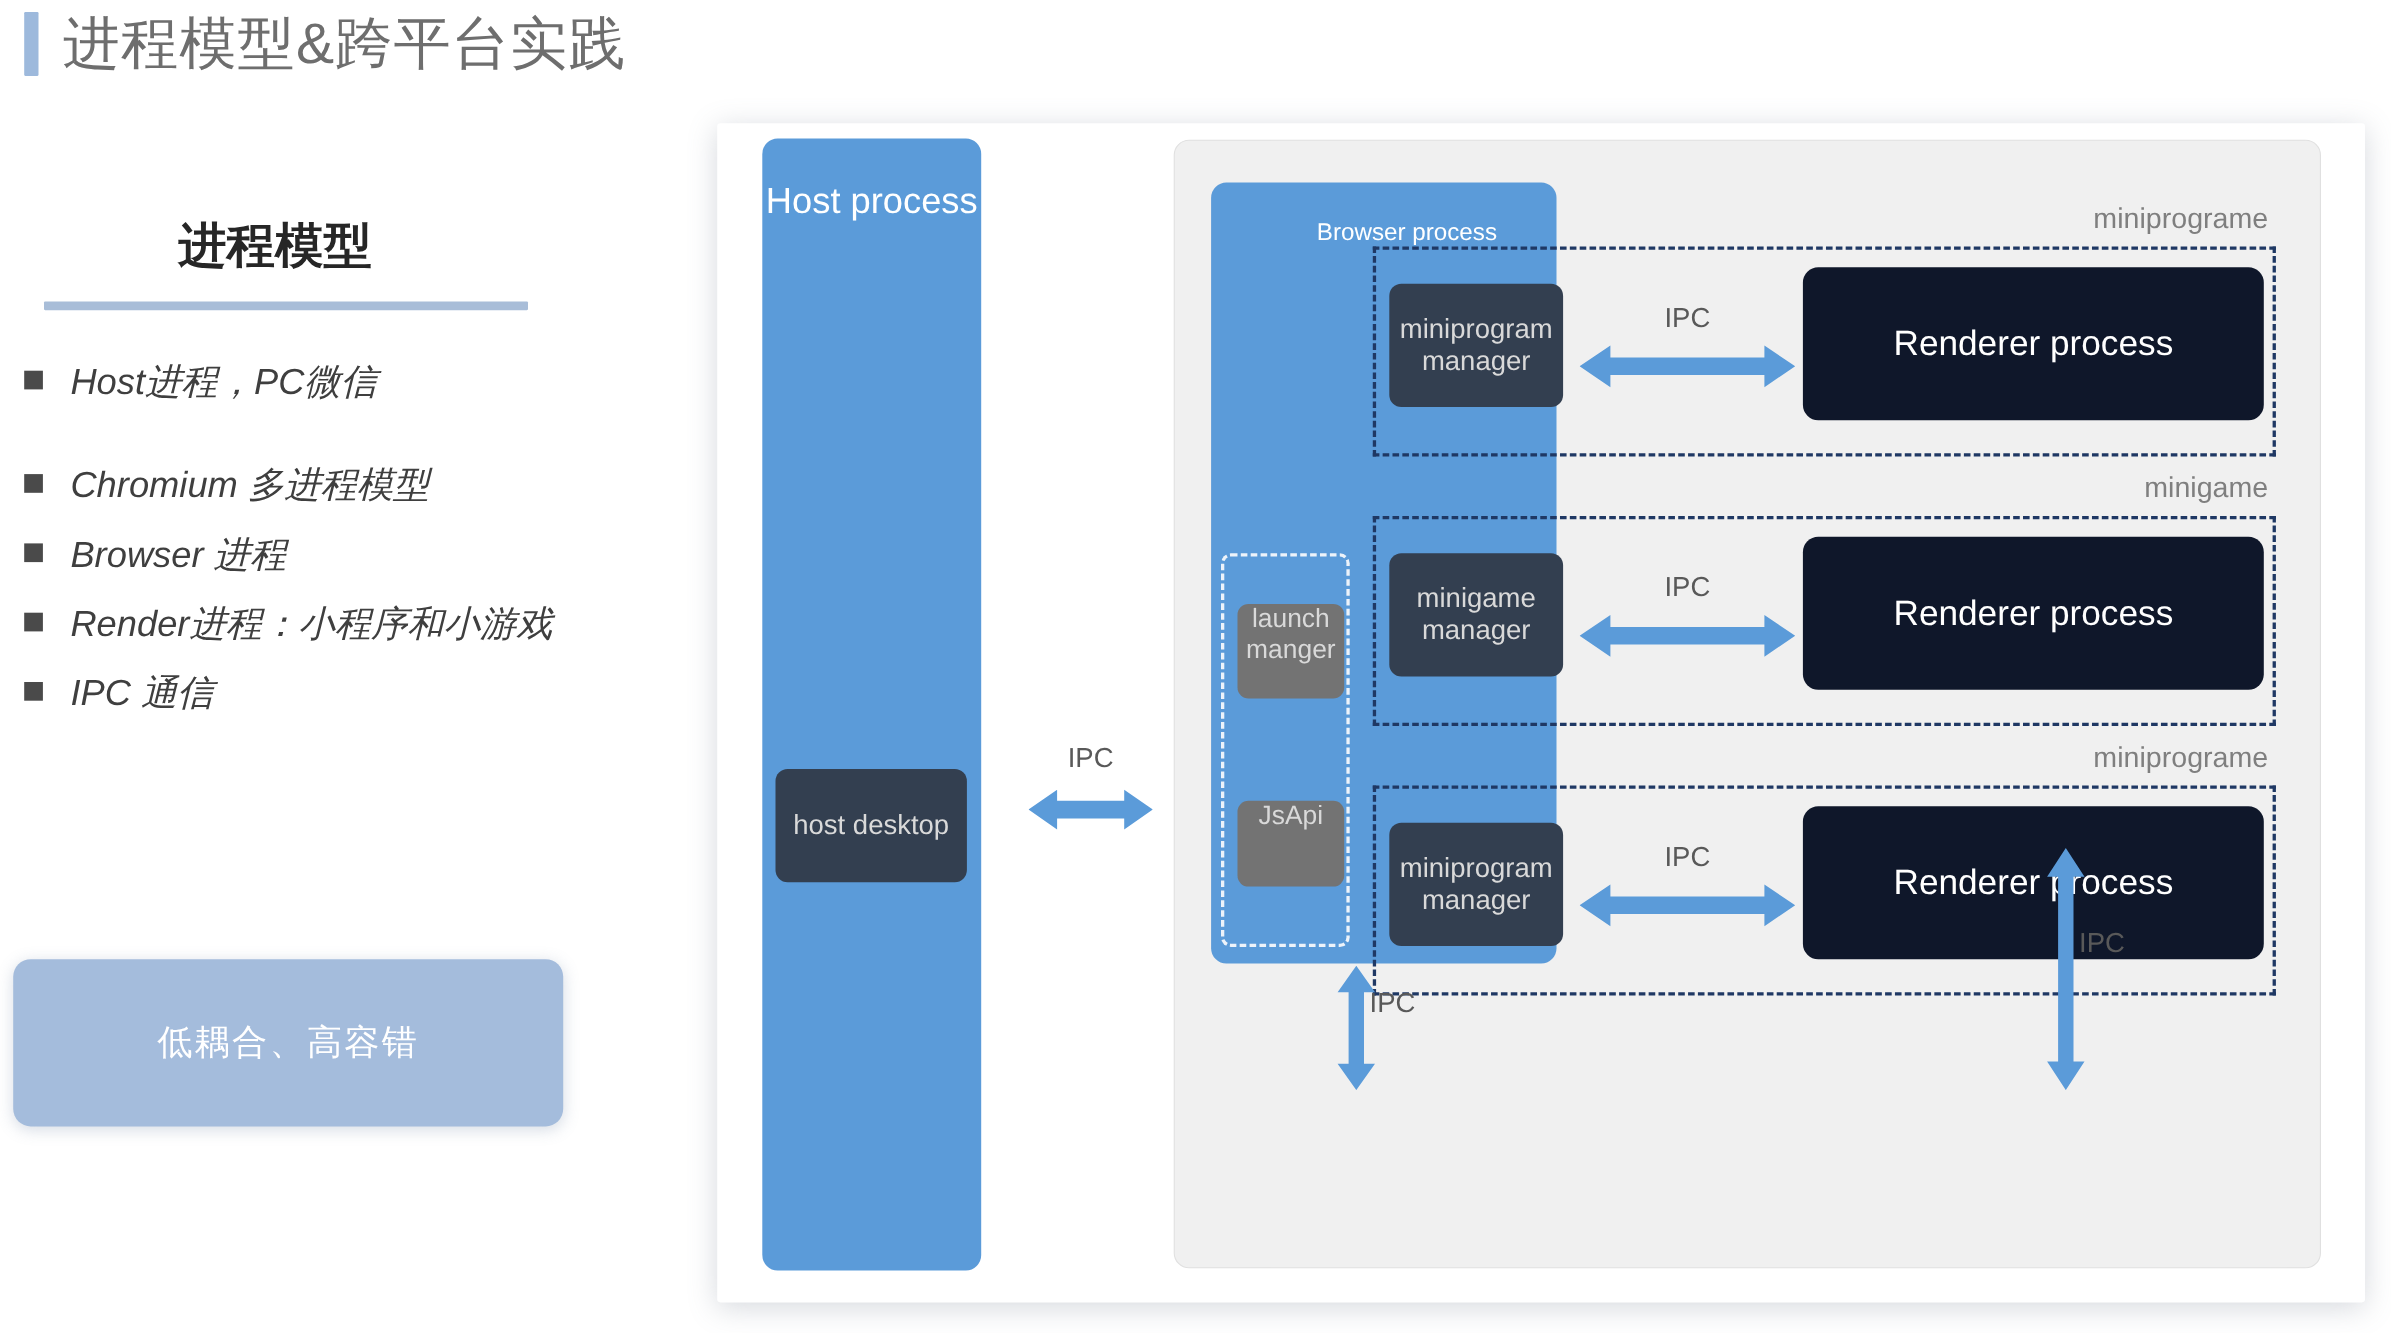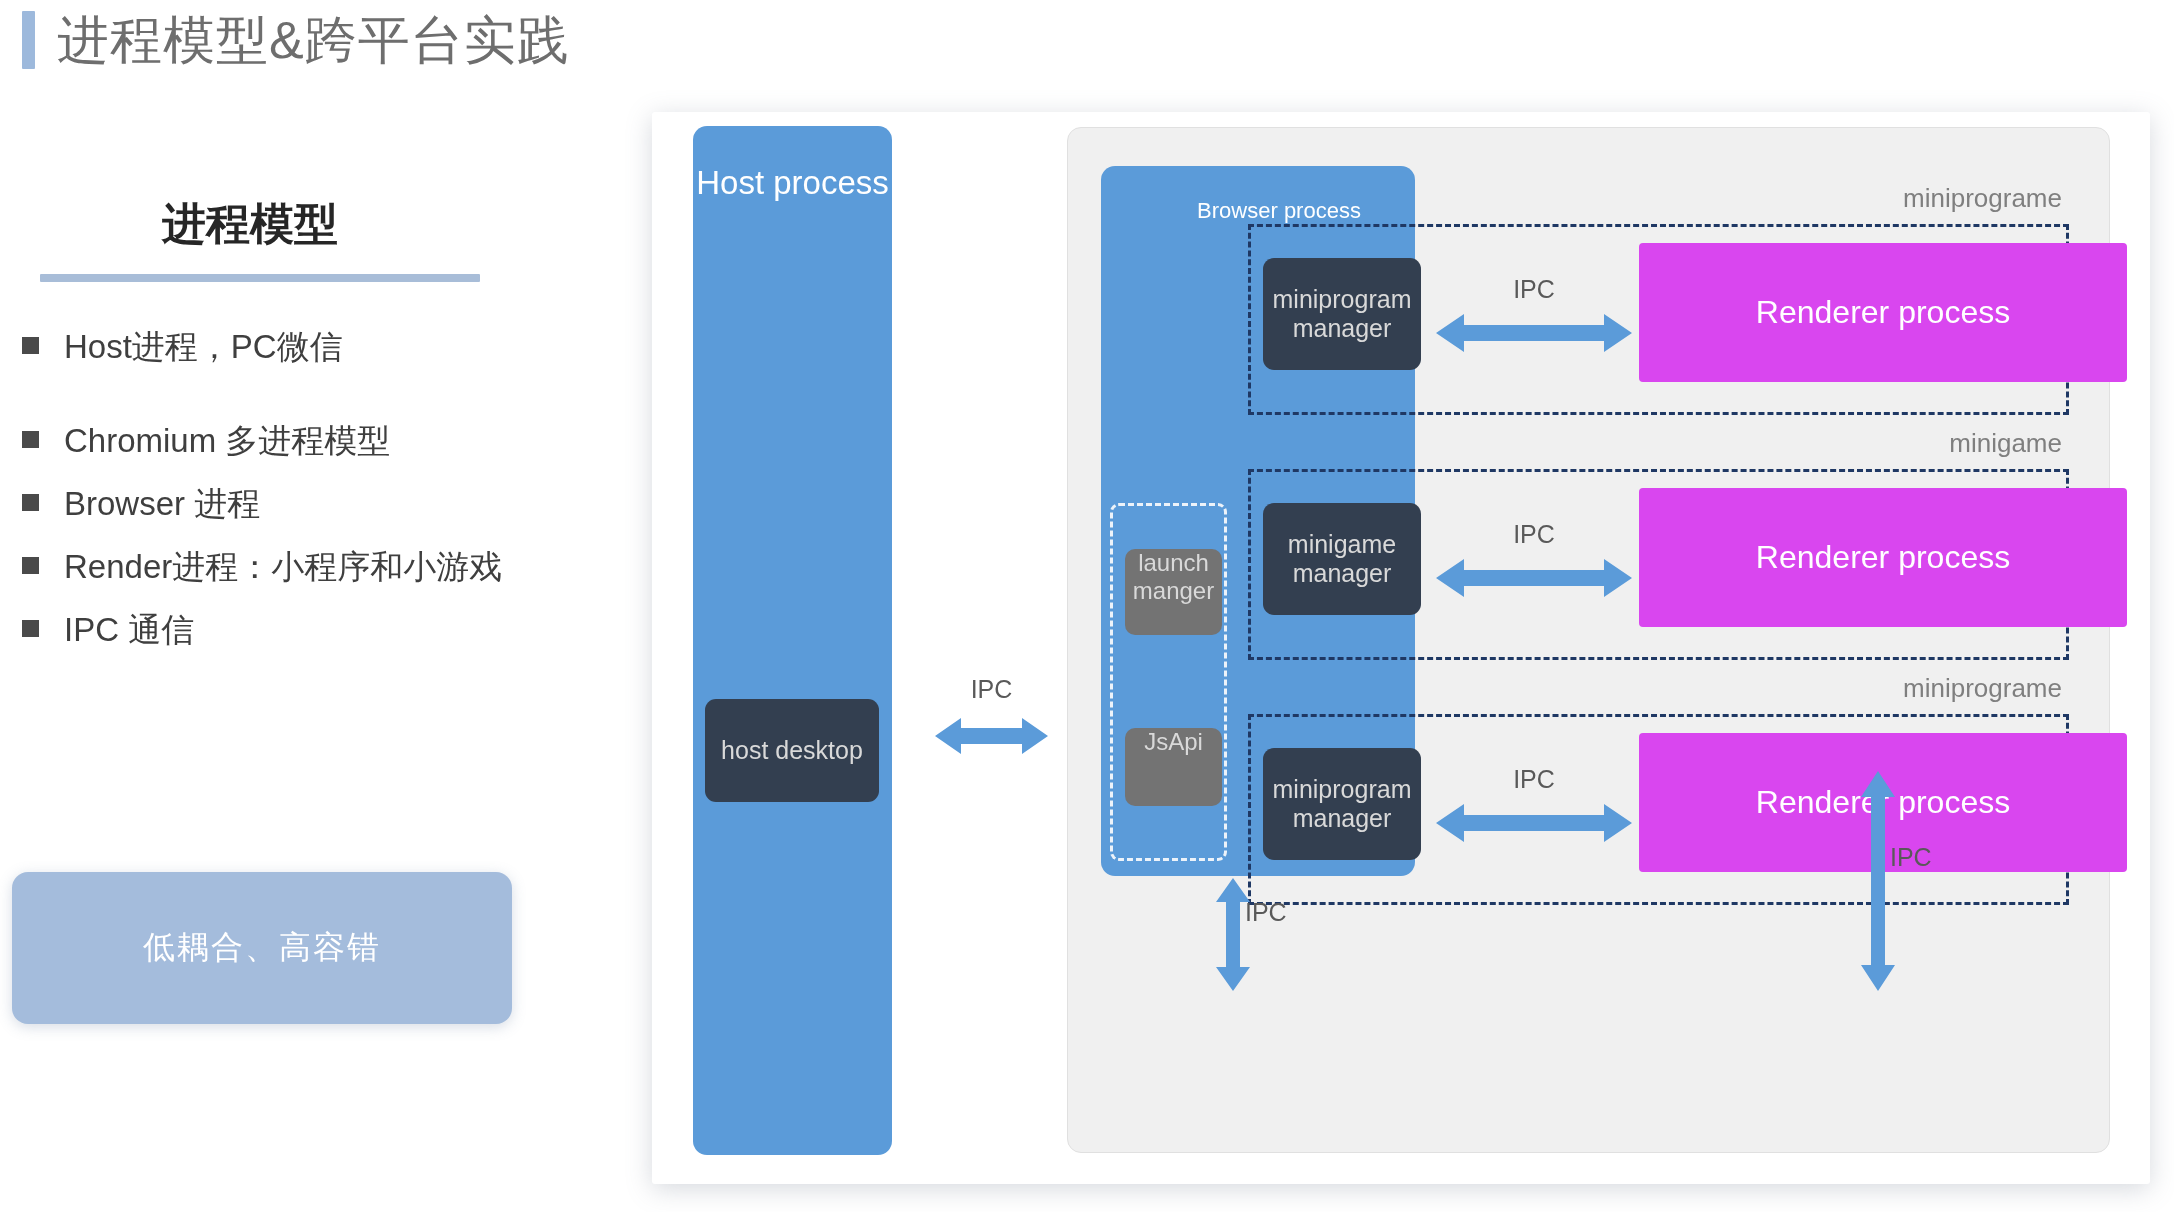--- a/index.html
+++ b/index.html
@@ -85,20 +85,21 @@
     margin-right: 25px;
     flex: 0 0 auto;
     position: relative;
     top: -4px;
   }
   .bullet-text {
     font-size: 33px;
     color: #3F3F3F;
     line-height: 1.25;
     white-space: nowrap;
+    font-style: italic;
   }
 
   
   #callout-box {
     position: absolute;
     left: 12px;
     top: 872px;
     width: 500px;
     height: 152px;
     background: #A4BCDC;
@@ -285,24 +286,24 @@
     color: #D9D9D9;
     text-align: center;
     line-height: 1.18;
   }
 
   
   .renderer-box {
     position: absolute;
     left: 388px;
     top: 16px;
-    width: 488px;
+    width: 419px;
     height: 139px;
-    background: #d946ef;
-    border-radius: 4px;
+    background: #0f172a;
+    border-radius: 14px;
     display: flex;
     align-items: center;
     justify-content: center;
   }
   .renderer-label {
     font-size: 32px;
     color: #ffffff;
   }
 
   

